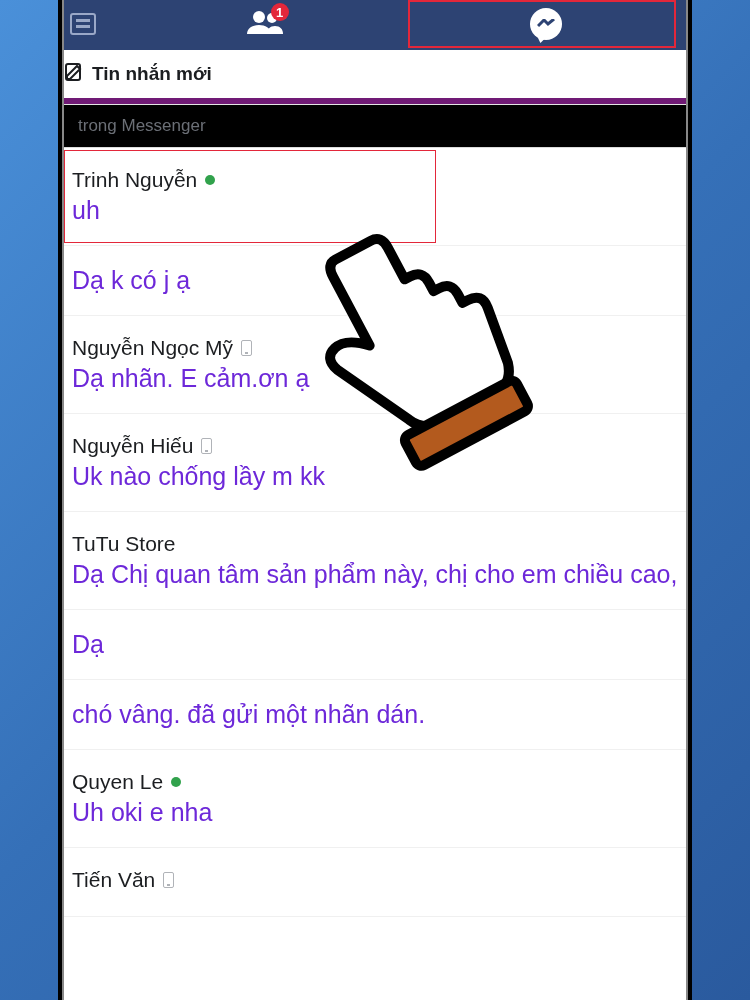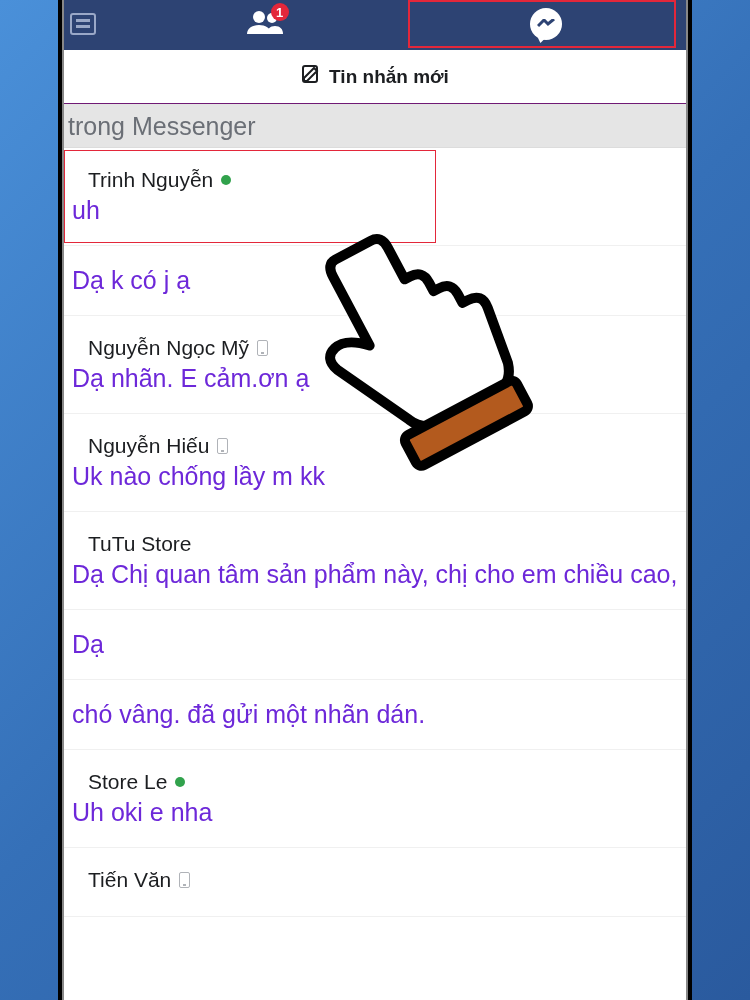--- a/index.html
+++ b/index.html
@@ -102,51 +102,49 @@
     border-right:5px solid transparent;
     border-top:7px solid #fff;
     transform: rotate(10deg);
   }
   .bolt { width: 18px; height: 10px; }
   .bolt polyline{ fill:none; stroke:#2d4373; stroke-width:3;}
   .new-msg-bar {
     height: 54px;
     display: flex;
     align-items: center;
-    justify-content: center;
     gap: 8px;
-    border-bottom: 1px solid #701a75;
+    border-bottom: 6px solid #701a75;
     background:#fff;
     color:#1c1e21;
     font-size: 19px;
     font-weight: 600;
   }
   .compose-icon svg{ width:20px; height:20px; }
   .search-bar {
     height: 44px;
-    background: #e5e5e5;
+    background: #000000;
     border-top: 1px solid #e4e4e4;
     border-bottom: 1px solid #dcdcdc;
     display:flex; align-items:center;
-    padding-left: 4px;
+    padding-left: 14px;
     color:#6b6f76;
-    font-size: 25px;
+    font-size: 17px;
   }
   .conv-list { }
   .conv-item {
     padding: 20px 8px 20px 8px;
     border-bottom: 1px solid #f0f0f0;
     position: relative;
   }
   .conv-name {
     color: #1c1e21;
     font-size: 21px;
     display:flex; align-items:center; gap:8px;
     margin-bottom: 4px;
-    margin-left: 16px;
   }
   .conv-preview {
     color: #6d28d9;
     font-size: 25px;
     white-space: nowrap;
     overflow: hidden;
     text-overflow: clip;
   }
   .dot-online {
     width: 10px; height: 10px; border-radius: 50%;
@@ -261,21 +259,21 @@
           <div class="conv-preview">Dạ Chị quan tâm sản phẩm này, chị cho em chiều cao, cân nặng em tư v</div>
         </div>
         <div class="conv-item">
           <div class="conv-preview">Dạ</div>
         </div>
         <div class="conv-item">
           <div class="conv-preview">chó vâng. đã gửi một nhãn dán.</div>
         </div>
         <div class="conv-item">
           <div class="conv-name">
-            <span>Store Le</span>
+            <span>Quyen Le</span>
             <span class="dot-online"></span>
           </div>
           <div class="conv-preview">Uh oki e nha</div>
         </div>
         <div class="conv-item">
           <div class="conv-name">
             <span>Tiến Văn</span>
             <span class="mobile-icon"></span>
           </div>
           <div class="conv-preview"></div>

